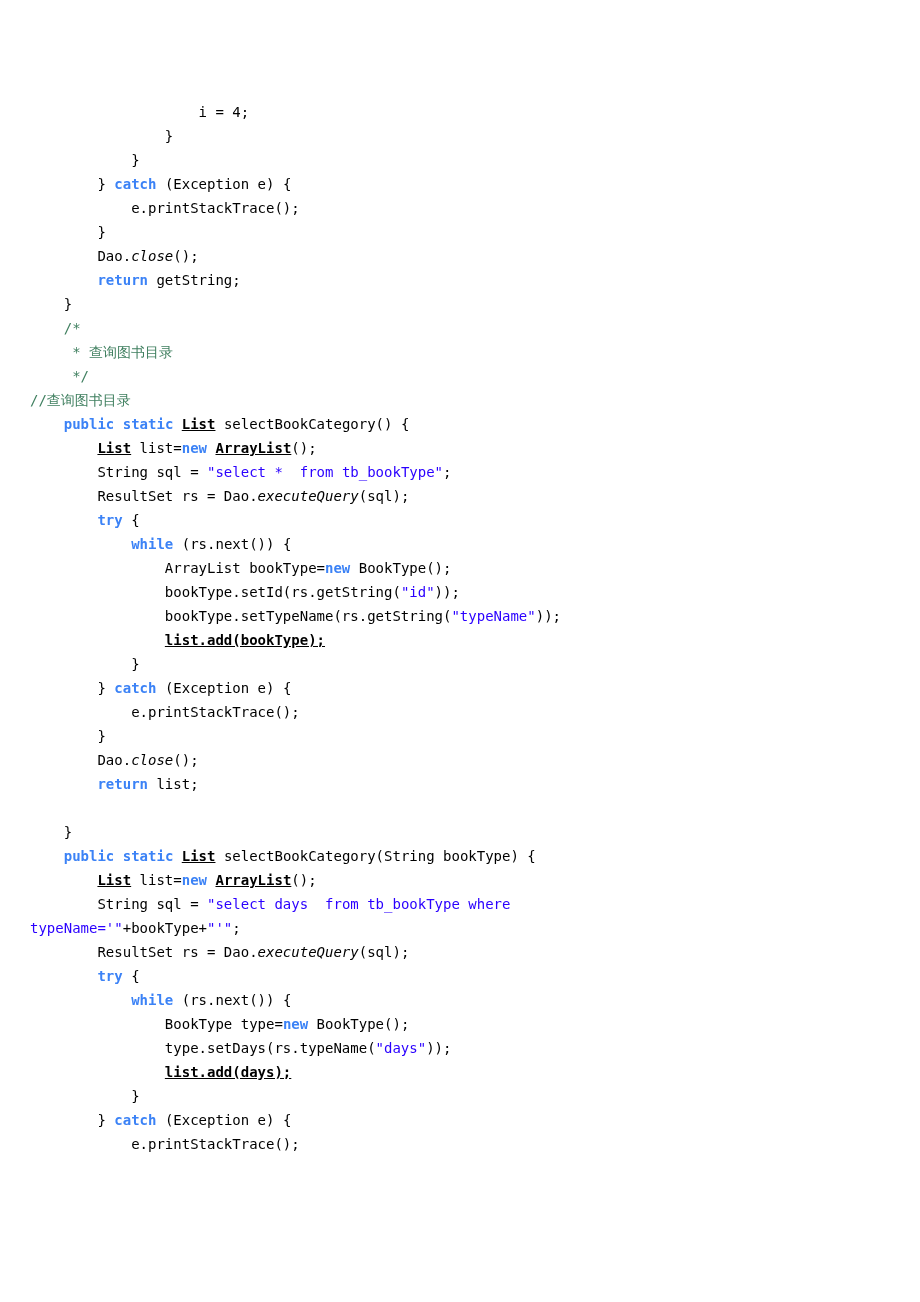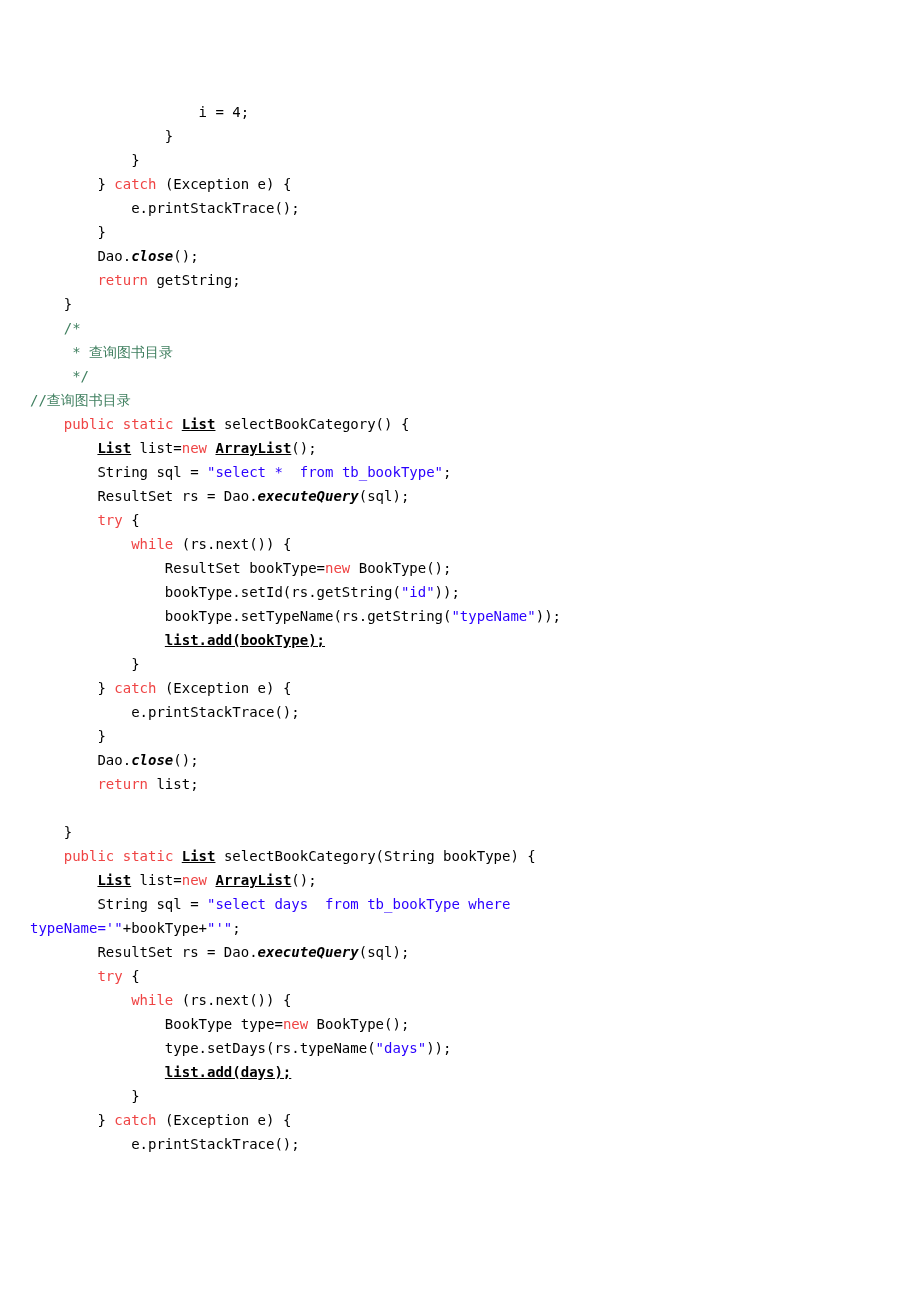--- a/index.html
+++ b/index.html
@@ -14,24 +14,24 @@
     box-sizing: border-box;
   }
   pre.code {
     margin: 0;
     font-family: "宋体", "SimSun", monospace;
     font-size: 14px;
     line-height: 24px;
     white-space: pre;
     color: #000;
   }
-  .kw { color: #ef4444; font-weight: normal; }
+  .kw { color: #3b82f6; font-weight: bold; }
   .str { color: #2a00ff; }
   .cm { color: #3f7f5f; }
-  .it { font-style: italic; font-weight: bold; }
+  .it { font-style: italic; }
   .ul { text-decoration: underline; font-weight: bold; }
 </style>
 </head>
 <body>
 
 <div class="page">
 <pre class="code"><span>                    i = 4;</span>
 <span>                }</span>
 <span>            }</span>
 <span><span>        } </span><span class="kw">catch</span><span> (Exception e) {</span></span>
@@ -43,21 +43,21 @@
 <span class="cm">    /*</span>
 <span class="cm">     * 查询图书目录</span>
 <span class="cm">     */</span>
 <span class="cm">//查询图书目录</span>
 <span><span>    </span><span class="kw">public</span><span> </span><span class="kw">static</span><span> </span><span class="ul">List</span><span> selectBookCategory() {</span></span>
 <span><span>        </span><span class="ul">List</span><span> list=</span><span class="kw">new</span><span> </span><span class="ul">ArrayList</span><span>();</span></span>
 <span><span>        String sql = </span><span class="str">"select *  from tb_bookType"</span><span>;</span></span>
 <span><span>        ResultSet rs = Dao.</span><span class="it">executeQuery</span><span>(sql);</span></span>
 <span><span>        </span><span class="kw">try</span><span> {</span></span>
 <span><span>            </span><span class="kw">while</span><span> (rs.next()) {</span></span>
-<span><span>                ResultSet bookType=</span><span class="kw">new</span><span> BookType();</span></span>
+<span><span>                ArrayList bookType=</span><span class="kw">new</span><span> BookType();</span></span>
 <span><span>                bookType.setId(rs.getString(</span><span class="str">"id"</span><span>));</span></span>
 <span><span>                bookType.setTypeName(rs.getString(</span><span class="str">"typeName"</span><span>));</span></span>
 <span><span>                </span><span class="ul">list.add(bookType);</span></span>
 <span>            }</span>
 <span><span>        } </span><span class="kw">catch</span><span> (Exception e) {</span></span>
 <span>            e.printStackTrace();</span>
 <span>        }</span>
 <span><span>        Dao.</span><span class="it">close</span><span>();</span></span>
 <span><span>        </span><span class="kw">return</span><span> list;</span></span>
 <span></span>

